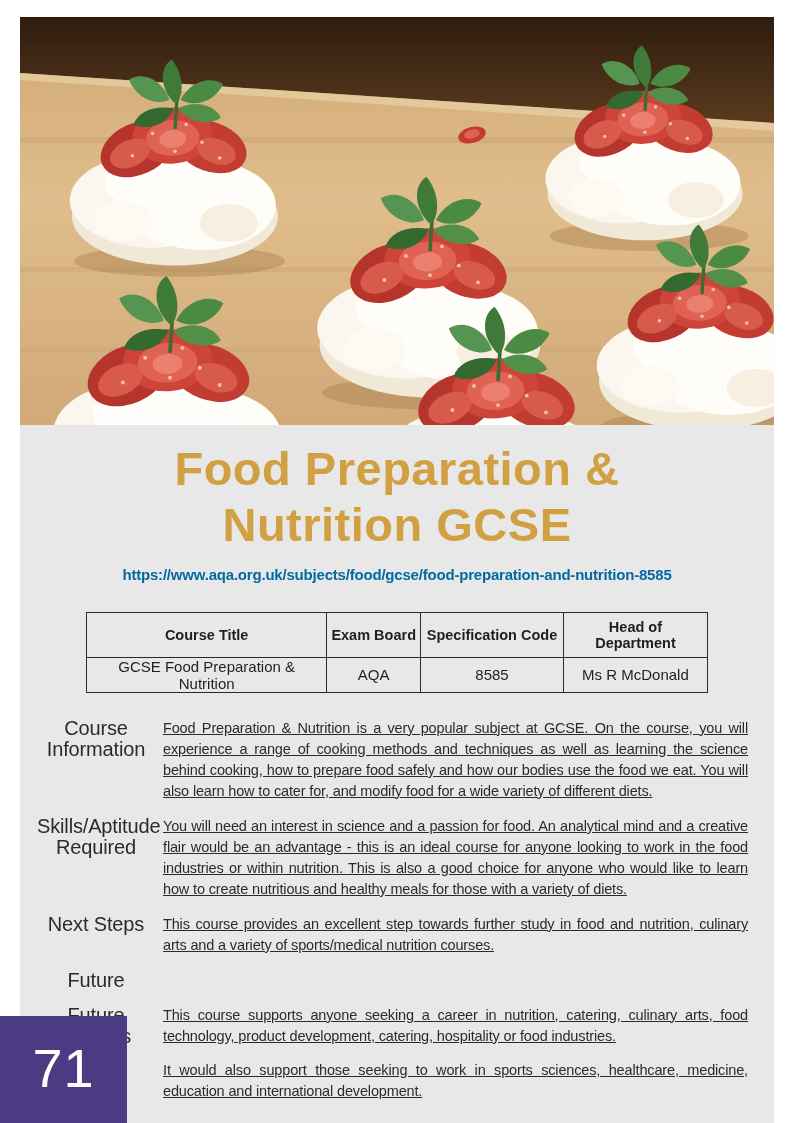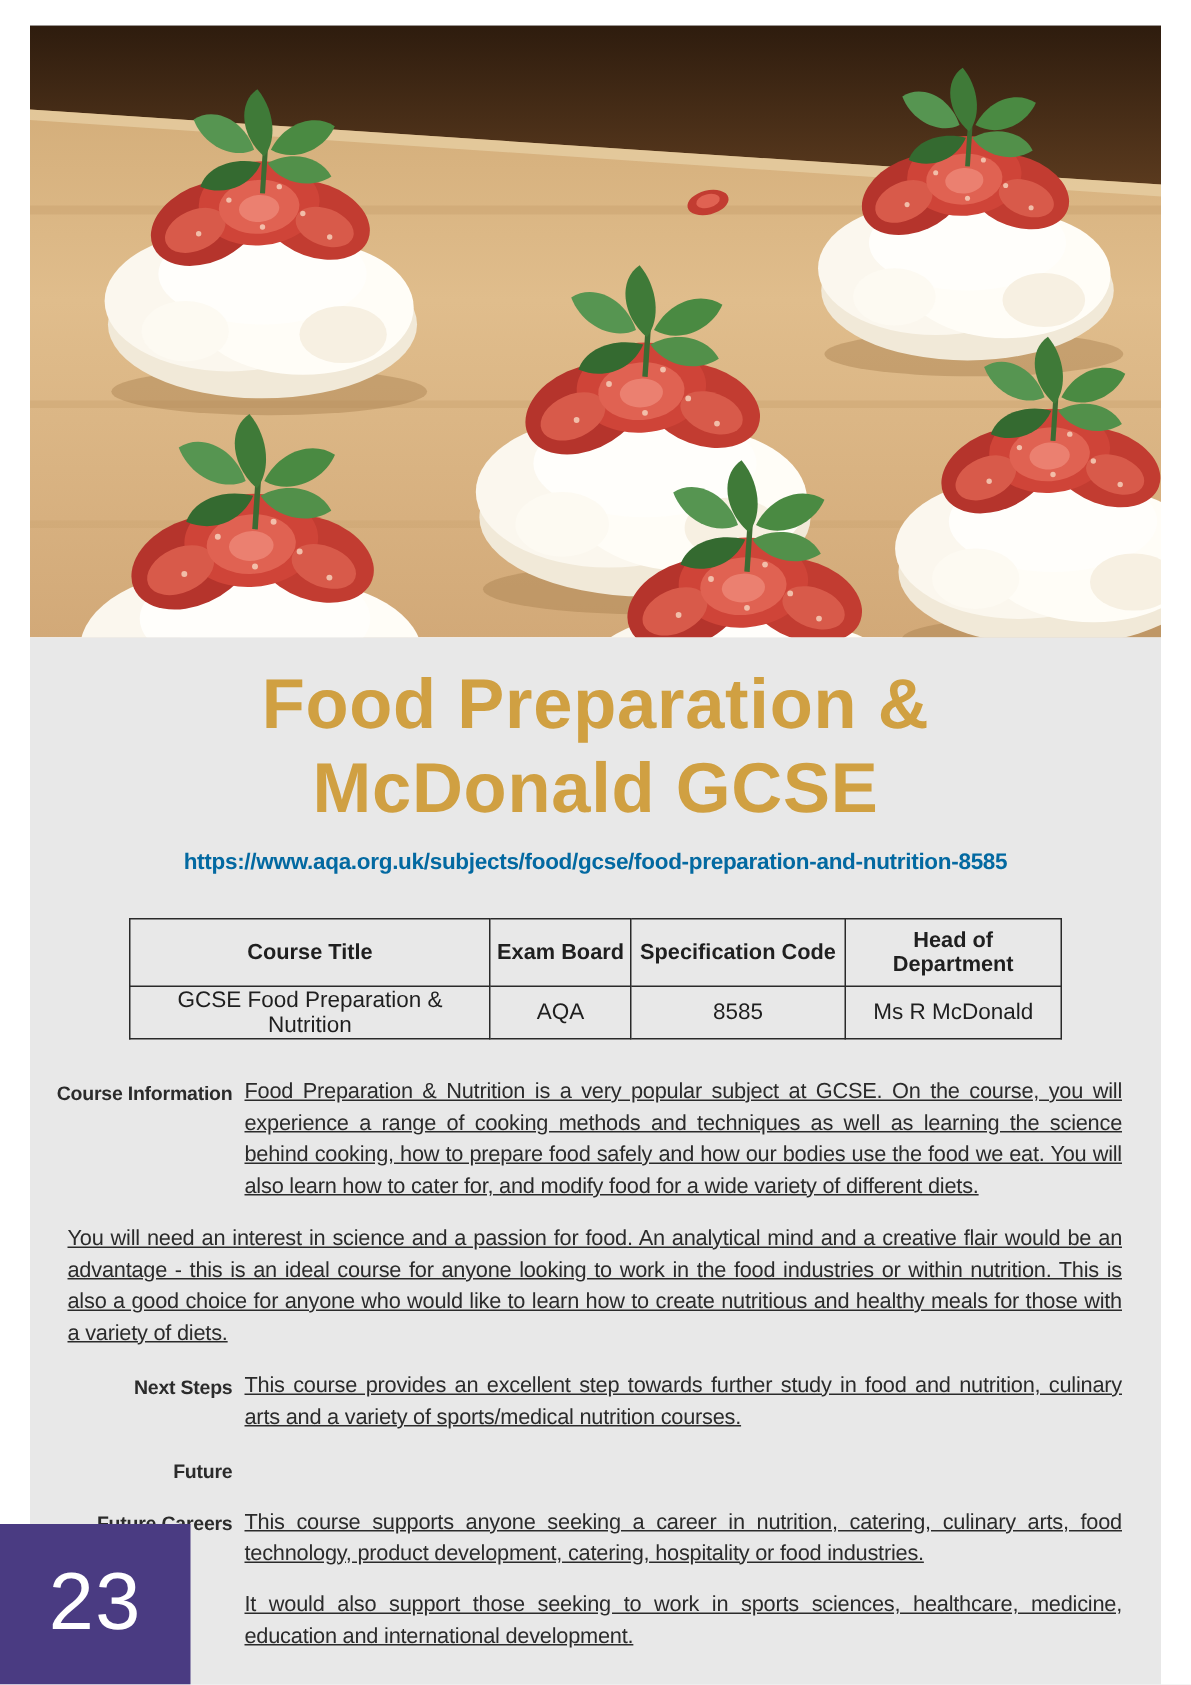--- a/index.html
+++ b/index.html
@@ -29,22 +29,22 @@
   .course-table th,.course-table td{
     border:1.6px solid #2a2a2a;text-align:center;vertical-align:middle;
   }
   .course-table th{font-size:14.5px;font-weight:bold;padding:6px 4px;}
   .course-table td{font-size:15px;padding:0 4px;}
   .sections{
     margin:25px 26px 0 17px;
   }
   .section{display:flex;margin-bottom:14px;}
   .section .label{
-    width:118px;flex:0 0 118px;text-align:right;font-weight:bold;
-    font-size:13px;line-height:21px;letter-spacing:-0.15px;
+    width:118px;flex:0 0 118px;text-align:center;font-weight:normal;
+    font-size:20px;line-height:21px;letter-spacing:-0.15px;
   }
   .section .body{
     margin-left:8px;flex:1;font-size:14.5px;line-height:21px;
     text-align:justify;letter-spacing:-0.15px;text-decoration:underline;
   }
   .section .body p{margin:0;}
   .section .body p + p{margin-top:13px;}
   .page-number-box{
     position:absolute;left:0;top:1016px;width:127px;height:107px;
     background:#4a3b82;display:flex;align-items:center;justify-content:center;
@@ -119,21 +119,21 @@
   <use href="#pav" transform="translate(410,275) scale(1.2)"></use>
   <use href="#pav" transform="translate(682,315) scale(1.12)"></use>
   <use href="#pav" transform="translate(150,378) scale(1.24)"></use>
   <use href="#pav" transform="translate(478,405) scale(1.2)"></use>
 </svg>
 
 <div class="panel">
 
   <div class="title">
     <div>Food Preparation &amp;</div>
-    <div>McDonald GCSE</div>
+    <div>Nutrition GCSE</div>
   </div>
 
   <div class="url">https://www.aqa.org.uk/subjects/food/gcse/food-preparation-and-nutrition-8585</div>
 
   <table class="course-table">
     <colgroup>
       <col style="width:38.7%">
         <col style="width:15.1%">
         <col style="width:23%">
         <col style="width:23.2%">
@@ -159,20 +159,21 @@
   <div class="sections">
 
     <div class="section">
       <div class="label">Course Information</div>
       <div class="body">
         <p>Food Preparation &amp; Nutrition is a very popular subject at GCSE. On the course, you will experience a range of cooking methods and techniques as well as learning the science behind cooking, how to prepare food safely and how our bodies use the food we eat. You will also learn how to cater for, and modify food for a wide variety of different diets.</p>
       </div>
     </div>
 
     <div class="section">
+      <div class="label">Skills/Aptitude Required</div>
       <div class="body">
         <p>You will need an interest in science and a passion for food. An analytical mind and a creative flair would be an advantage - this is an ideal course for anyone looking to work in the food industries or within nutrition. This is also a good choice for anyone who would like to learn how to create nutritious and healthy meals for those with a variety of diets.</p>
       </div>
     </div>
 
     <div class="section">
       <div class="label">Next Steps</div>
       <div class="body">
         <p>This course provides an excellent step towards further study in food and nutrition, culinary arts and a variety of sports/medical nutrition courses.</p>
       </div>
@@ -187,14 +188,14 @@
       <div class="body">
         <p>This course supports anyone seeking a career in nutrition, catering, culinary arts, food technology, product development, catering, hospitality or food industries.</p>
         <p>It would also support those seeking to work in sports sciences, healthcare, medicine, education and international development.</p>
       </div>
     </div>
 
   </div>
 </div>
 
 <div class="page-number-box">
-  <span class="page-number">23</span>
+  <span class="page-number">71</span>
 </div>
 
 </body></html>

